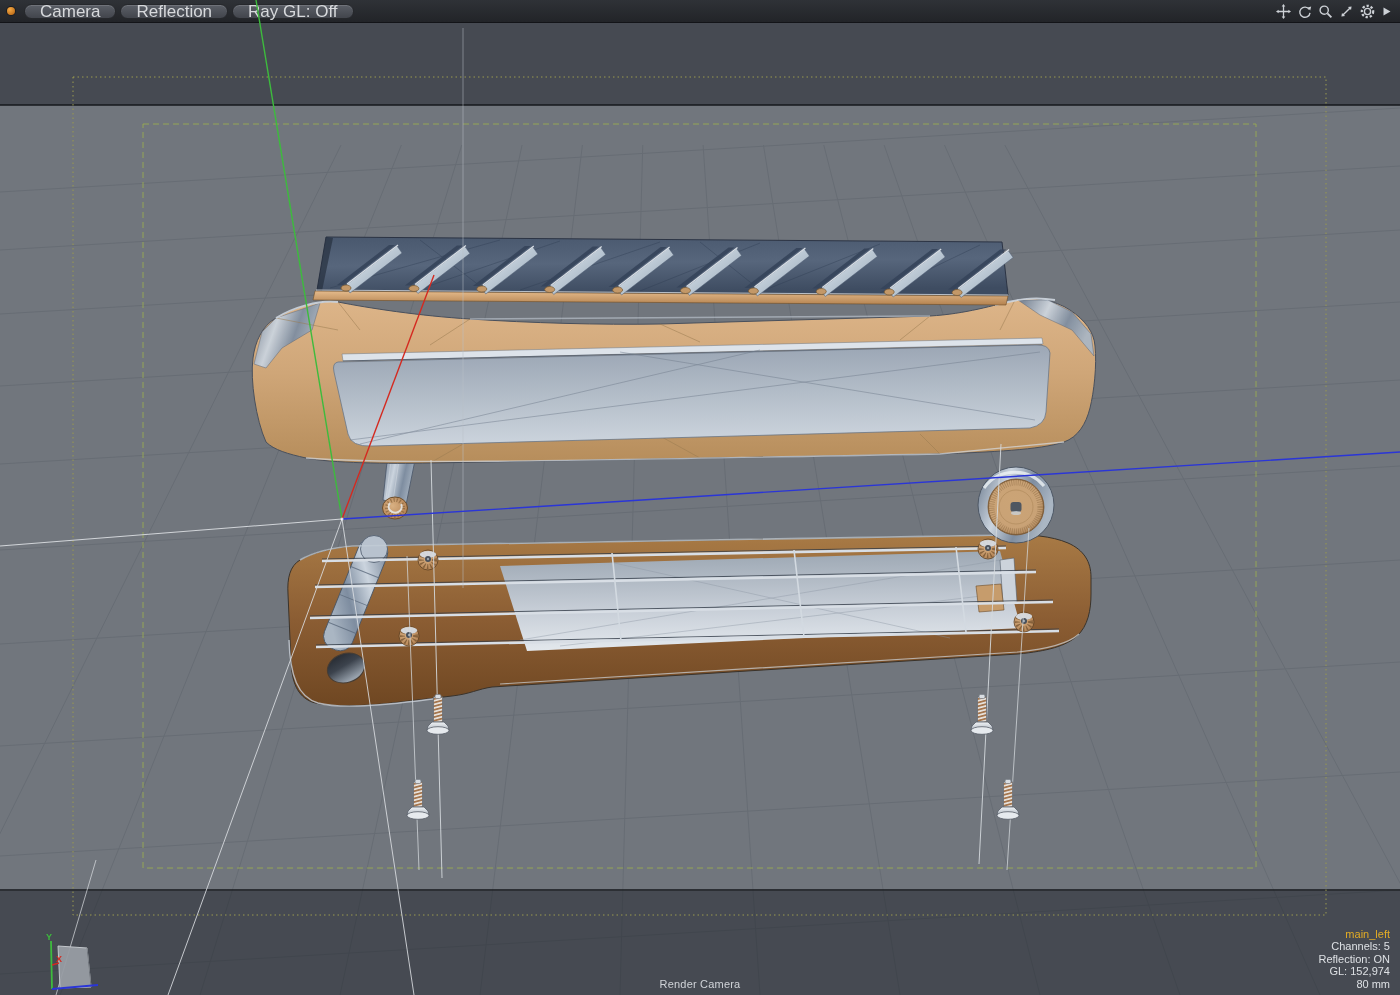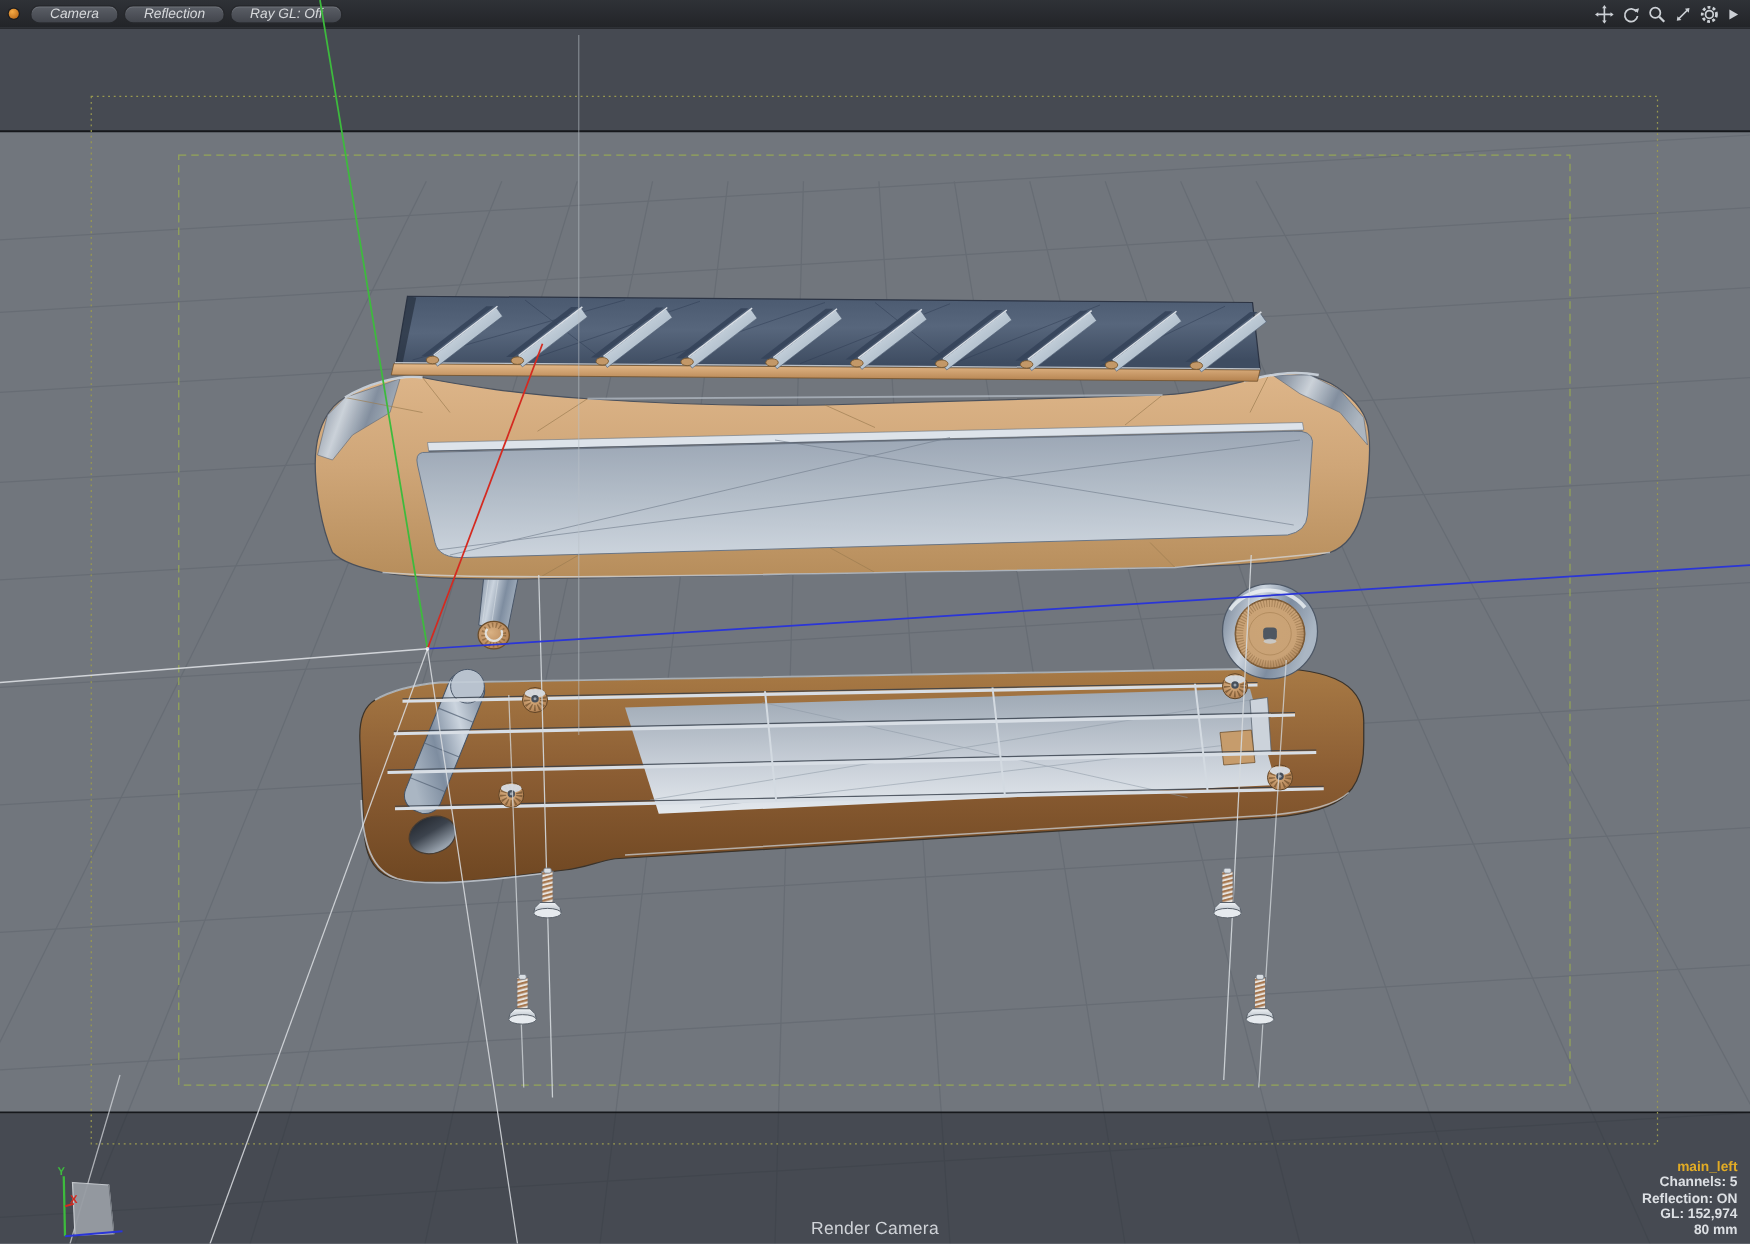--- a/index.html
+++ b/index.html
@@ -22,34 +22,34 @@
   }
   .menu-dot{
     width:8px;height:8px;border-radius:50%;flex:0 0 auto;
     background:radial-gradient(circle at 35% 30%,#f5aa45,#b05d0e);
     margin:0 9px 0 7px;box-shadow:0 0 0 1px #1b1c1f;
   }
   .tbtn{
     height:15px;line-height:13px;padding:0 15px;margin-right:4px;border-radius:8px;
     background:linear-gradient(#5b5f67,#42454c);
     border:1px solid #26282c;box-shadow:inset 0 1px 0 rgba(255,255,255,.13);
-    color:#d7d9dc;font-size:11px;font-family:inherit;cursor:default;font-style:italic;
+    color:#d7d9dc;font-size:17px;font-family:inherit;cursor:default;
   }
   .tb-icons{margin-left:auto;display:flex;align-items:center;gap:6px;padding-right:8px}
   .tb-icons svg{display:block}
   
   .viewport{position:absolute;left:0;top:23px;width:1400px;height:972px;z-index:1}
   .scene{position:absolute;left:0;top:0;z-index:5;pointer-events:none}
   .cam-label{
     position:absolute;left:0;right:0;bottom:5px;text-align:center;
-    font-size:14px;color:#d0d3d8;z-index:6;letter-spacing:.2px;
+    font-size:11px;color:#d0d3d8;z-index:6;letter-spacing:.2px;
   }
   .stats{
     position:absolute;right:10px;bottom:5px;text-align:right;z-index:6;
-    font-size:11px;line-height:12.4px;color:var(--text-light);font-weight:bold;
+    font-size:11px;line-height:12.4px;color:var(--text-light);
   }
   .stats .item{color:var(--accent-item)}
   
   .ax-x{stroke:var(--axis-x)} .ax-y{stroke:var(--axis-y)} .ax-z{stroke:var(--axis-z)}
   .guide-outer{stroke:var(--guide-outer)} .guide-inner{stroke:var(--guide-inner)}
   .t-y{fill:var(--axis-y)} .t-x{fill:var(--axis-x)}
   .gtxt{font-size:9px;font-weight:bold;font-family:"Liberation Sans","DejaVu Sans",sans-serif}
 </style>
 </head>
 <body>

